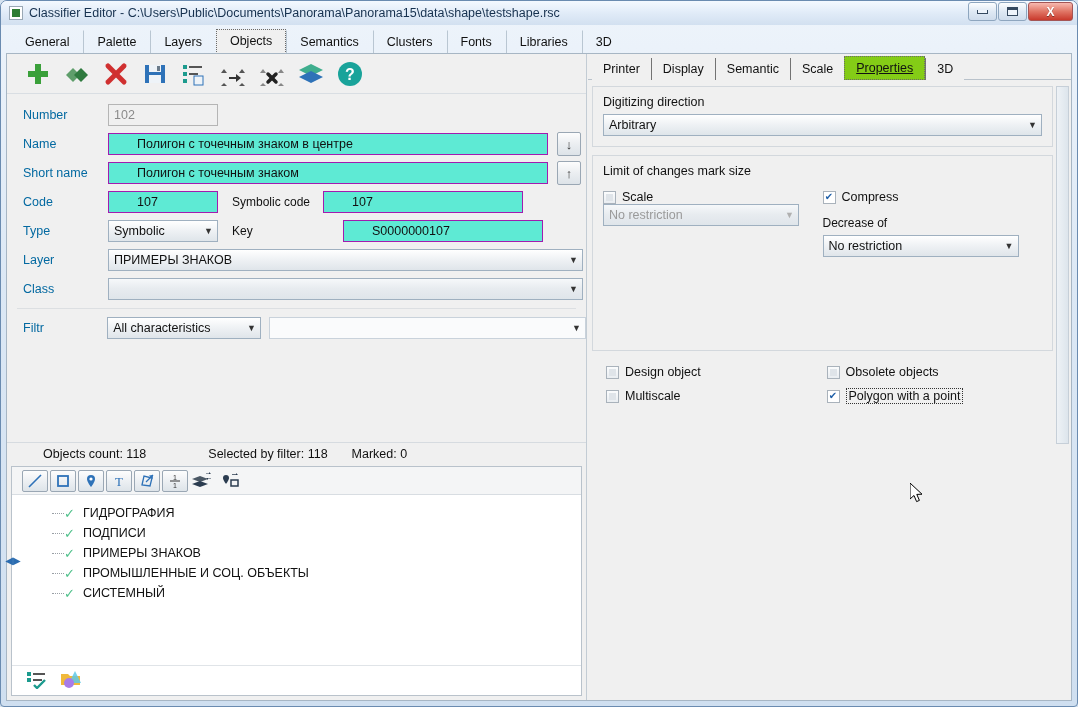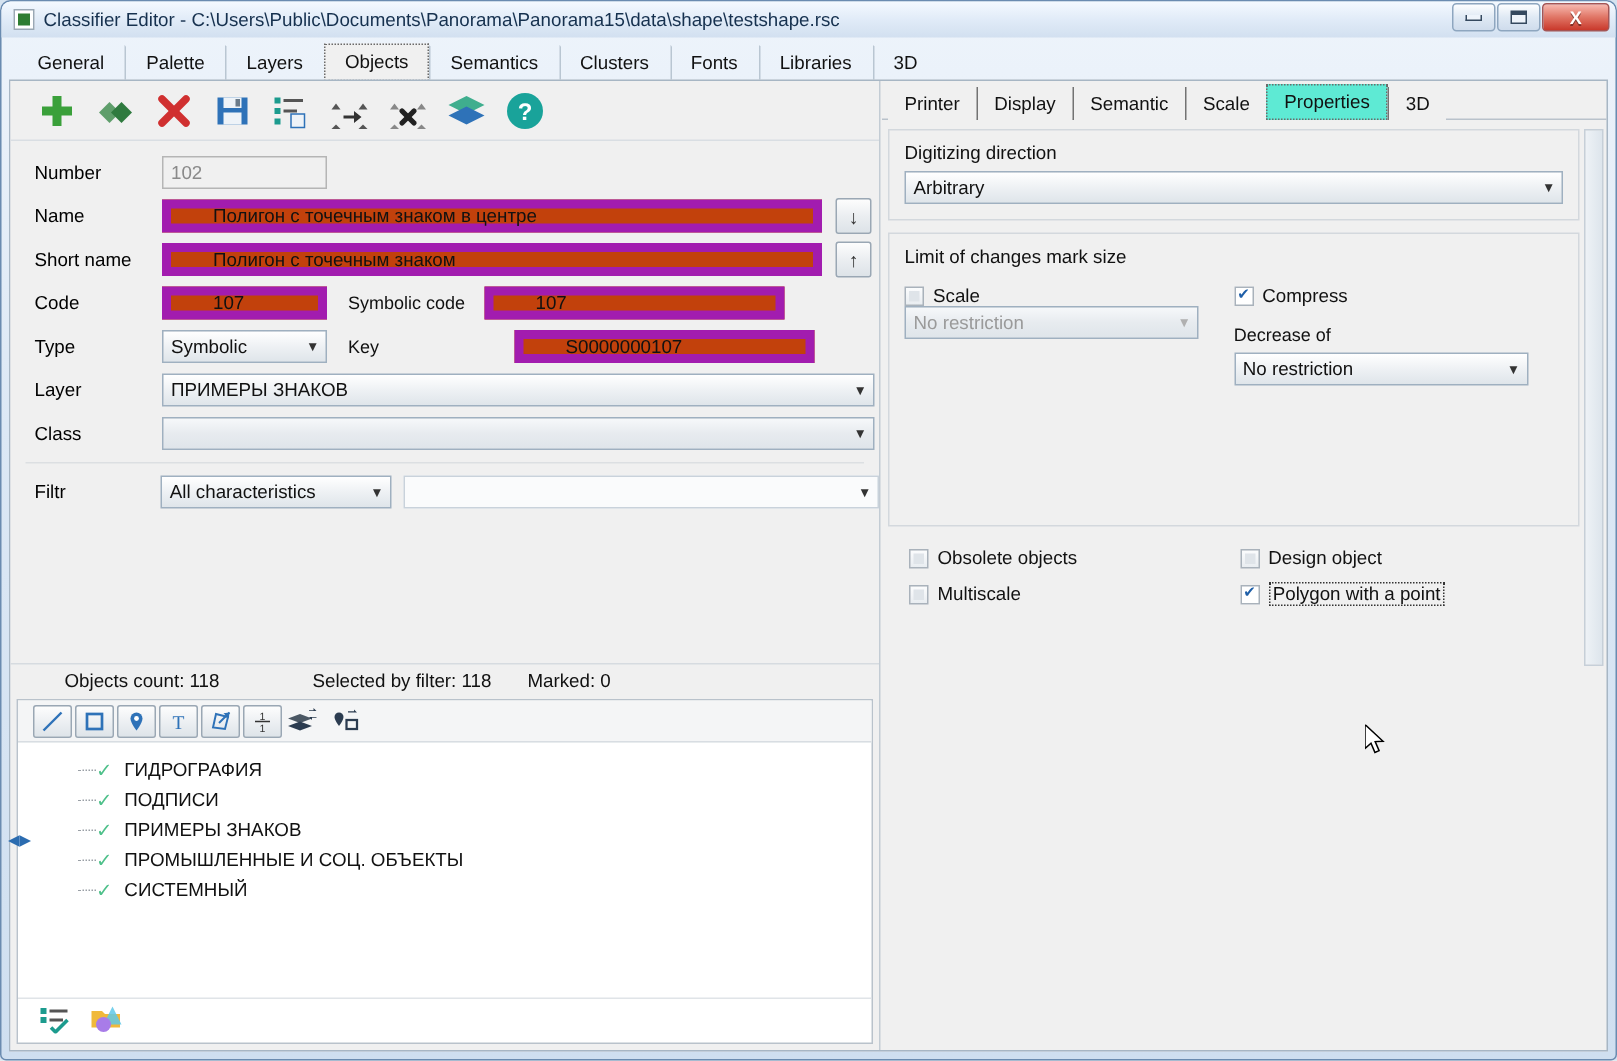--- a/index.html
+++ b/index.html
@@ -75,27 +75,27 @@
     border-right:1px solid #c3ccd4; background:#f0f0f0;
   }
   #toolbar {
     height:40px; display:flex; align-items:center; gap:9px; padding-left:16px;
     border-bottom:1px solid #d9dee3;
   }
   .tb { width:30px;height:30px; display:flex;align-items:center;justify-content:center; }
 
   #form { position:relative; padding:8px 0 0 0; }
   .row { display:flex; align-items:center; height:26px; margin-bottom:3px; padding-left:16px; }
-  .lbl { width:85px; font-size:12.5px; color:#000000; }
+  .lbl { width:85px; font-size:12.5px; color:#0369a1; }
   .fld {
     height:22px; border:1px solid #b5b5b5; background:#fff;
     display:flex; align-items:center; padding:0 5px; font-size:12.5px; color:#111;
   }
   .fld.readonly { background:#f0f0f0; color:#8a8a8a; }
-  .fld.flat { border:6px solid #a21caf; background:#c2410c;padding-left:28px; }
+  .fld.flat { border:1px solid #a21caf; background:#5eead4;padding-left:28px; }
   .combo {
     height:22px; border:1px solid #9fb0c0; display:flex; align-items:center;
     padding:0 2px 0 5px; font-size:12.5px; color:#111;
     background:linear-gradient(#ffffff,#eef1f4 50%,#dfe5ea);
     justify-content:space-between;
   }
   .combo.empty { background:linear-gradient(#f6f8fa,#e7ebef 50%,#dfe5ea); }
   .combo .arrow { width:13px; text-align:center; font-size:9px; color:#333; }
   .sbtn {
     width:24px;height:24px;border:1px solid #9aa7b4;border-radius:2px;
@@ -139,21 +139,21 @@
   #vsplit {
     position:absolute; left:-4px; top:86px; width:10px; height:14px;
     display:flex; align-items:center; justify-content:center; color:#2b6cb0; font-size:10px;
   }
 
   
   #right { position:absolute; left:581px; top:0; right:0; bottom:0; }
   #rtabs { display:flex; align-items:flex-end; height:26px; padding-left:4px; border-bottom:1px solid #b9c2cb; }
   .rtab { padding:4px 11px 4px; font-size:12.5px; position:relative; top:1px; background:#f0f0f0; }
   .rtab + .rtab { border-left:1px solid #737373; }
-  .rtab.active { border:1px dotted #6a6a6a; background:#5eead4; }
+  .rtab.active { border:1px dotted #6a6a6a; background:#84cc16;text-decoration:underline; }
   #rpanel { position:absolute; left:4px; right:18px; top:32px; bottom:260px; }
   .group { border:1px solid #d3d8dd; padding:8px 10px 10px; margin-bottom:8px; background:#f0f0f0; }
   .gtitle { font-size:12.5px; margin-bottom:5px; }
   .chkrow { display:flex; align-items:center; font-size:12.5px; }
   .cb {
     width:13px;height:13px;border:1px solid #a9b2bb;background:linear-gradient(#fbfcfd,#e9edf1);
     margin-right:6px; display:inline-flex; align-items:center; justify-content:center;
     font-size:10px; line-height:1; color:#1f5fa8;
   }
   .cb.on { background:#fff; }
@@ -527,27 +527,27 @@
             </div>
           </div>
         </div>
 
         <div id="flags" style="position:relative;padding:6px 10px 0 10px">
           <div style="display:flex;margin-bottom:9px">
             <div class="chkrow" style="width:50%">
               <span class="cb off">
                   <i></i>
                 </span>
-              <span>Obsolete objects</span>
+              <span>Design object</span>
             </div>
             <div class="chkrow" style="width:50%">
               <span class="cb off">
                   <i></i>
                 </span>
-              <span>Design object</span>
+              <span>Obsolete objects</span>
             </div>
           </div>
           <div style="display:flex">
             <div class="chkrow" style="width:50%">
               <span class="cb off">
                   <i></i>
                 </span>
               <span>Multiscale</span>
             </div>
             <div class="chkrow" style="width:50%">

